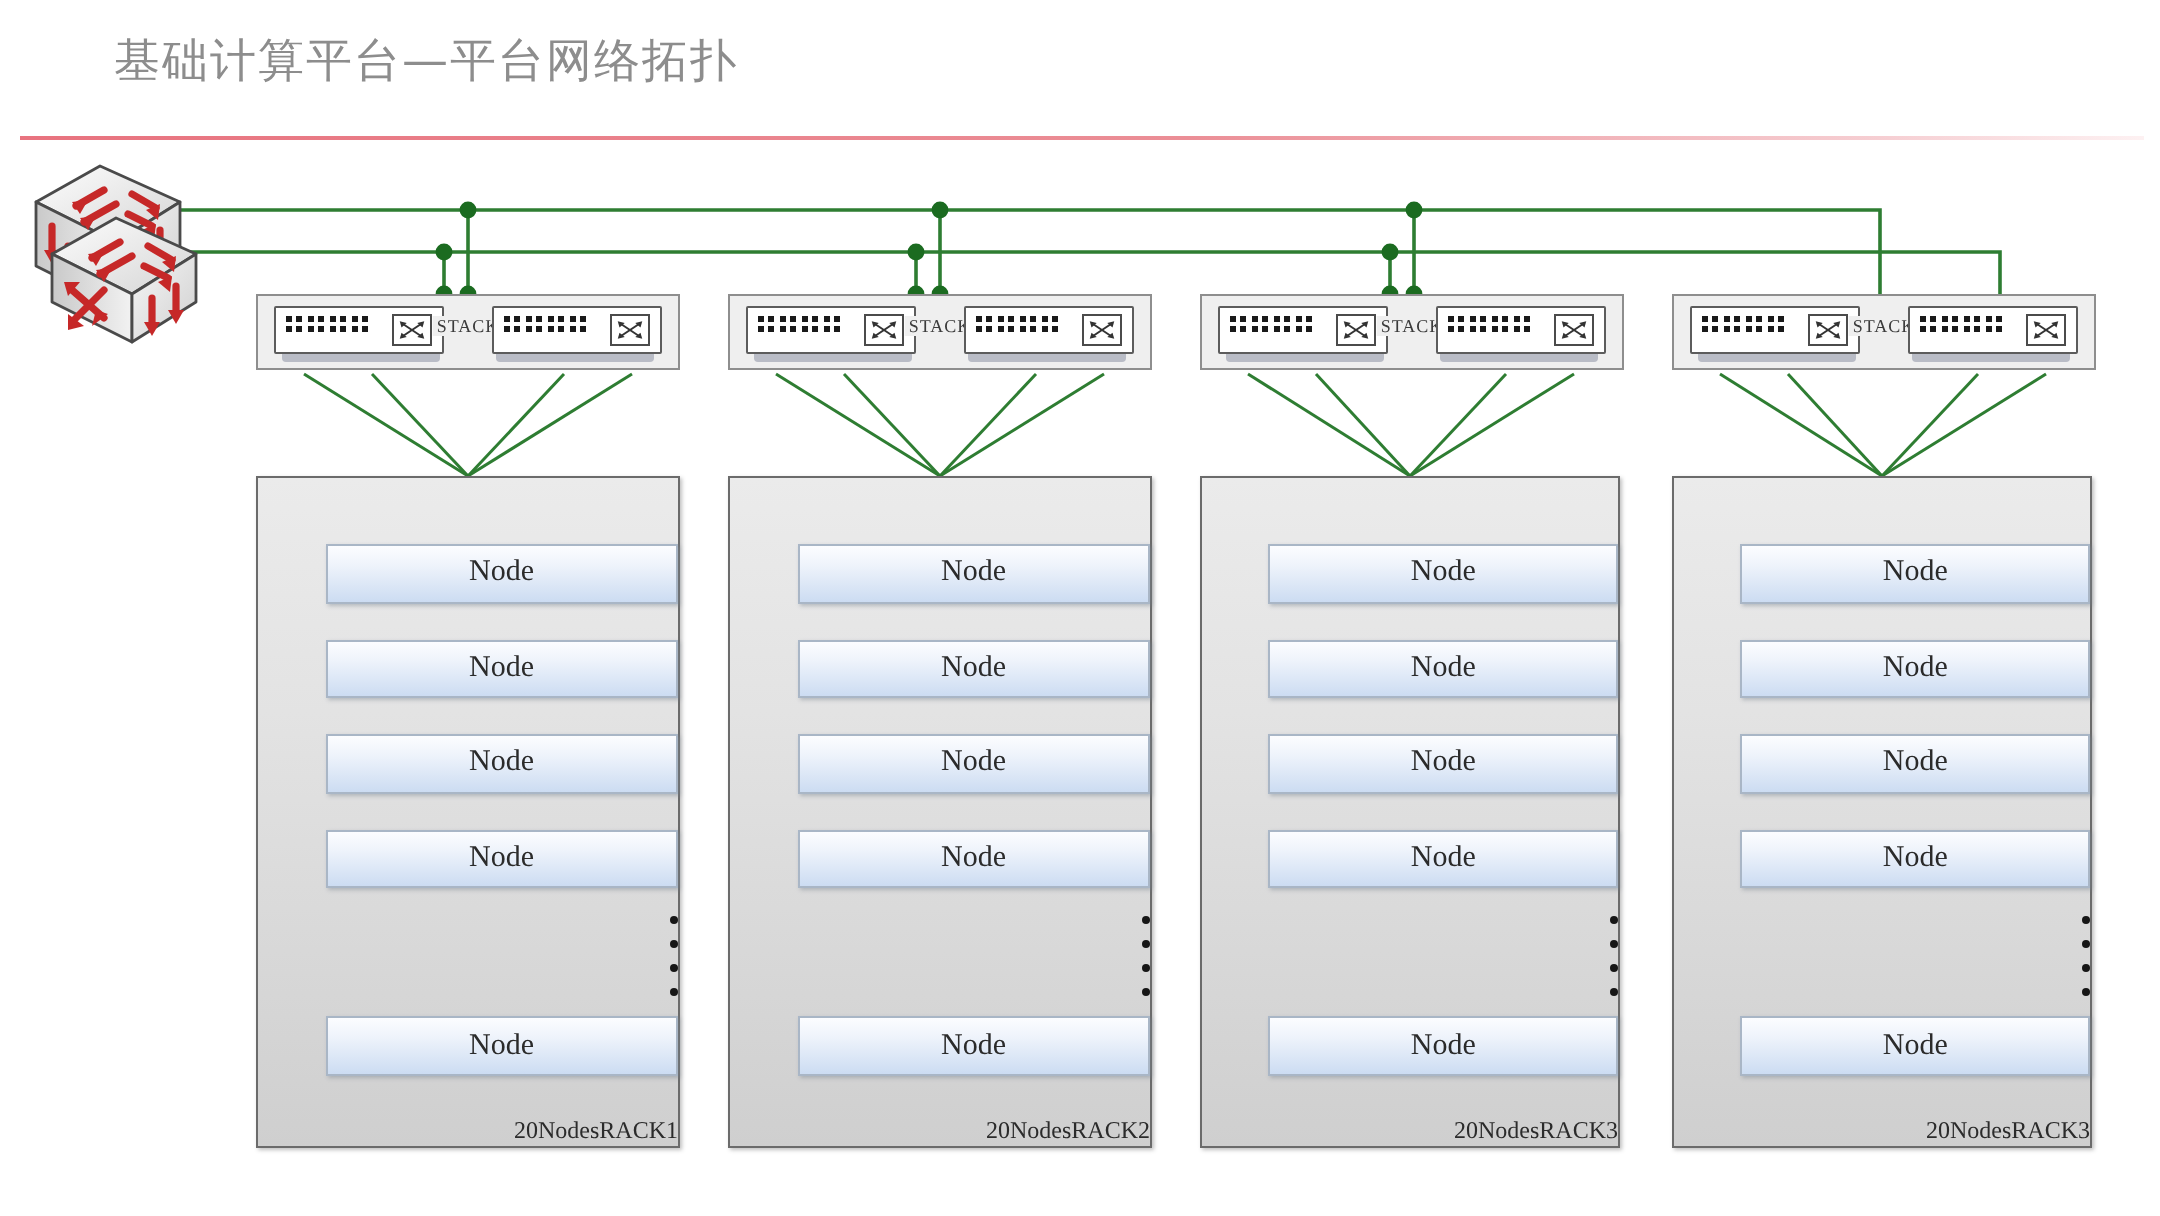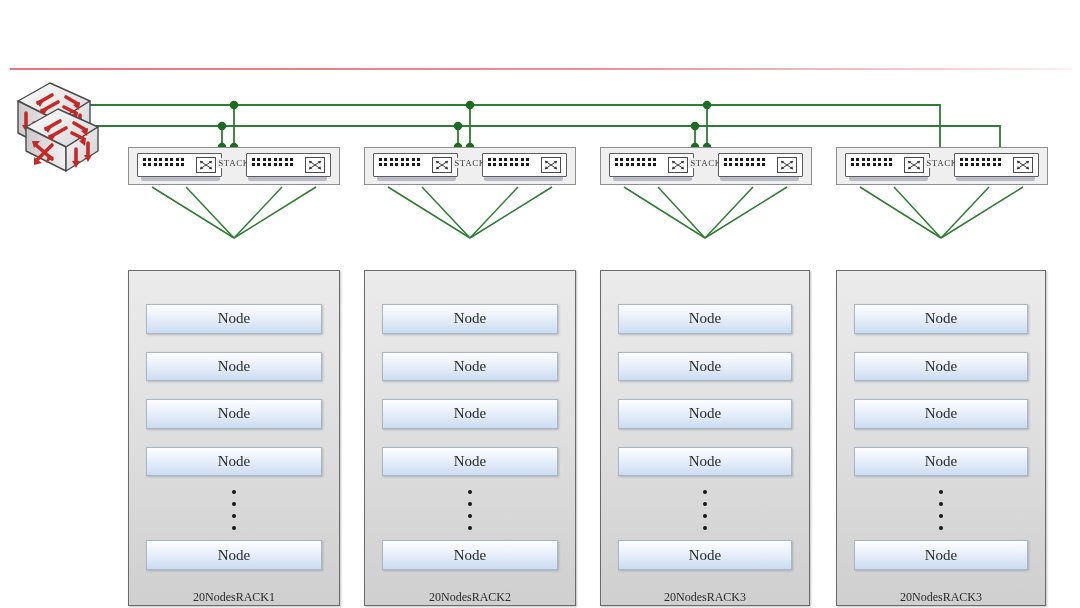--- a/index.html
+++ b/index.html
@@ -69,23 +69,22 @@
     position:absolute;top:14px;height:1.4px;background:#6d6d6d;
   }
 
   
   .rack{
     position:absolute;
     background:linear-gradient(to bottom,#ebebeb 0%,#e3e3e3 35%,#cfcfcf 100%);
     border:1.5px solid #6b6b6b;
     box-sizing:border-box;
     box-shadow:1px 1px 2px rgba(0,0,0,.25);
-    display:flex;flex-direction:column;align-items:center;
+    display:flex;flex-direction:column;align-items:flex-end;
     padding-top:33px;
-    margin-top:32px;
   }
   .node{
     width:84%;height:34px;
     background:linear-gradient(to bottom,#fcfdff 0%,#eef3fb 35%,#ccdcf2 100%);
     border:1px solid #a9b6c6;
     box-sizing:border-box;
     box-shadow:1px 1px 2px rgba(120,130,145,.45);
     display:flex;align-items:center;justify-content:center;
     font-family:"Liberation Serif","DejaVu Serif",serif;
     font-size:15px;color:#2b2b2b;
@@ -100,20 +99,21 @@
     font-family:"Liberation Serif","DejaVu Serif",serif;
     font-size:12px;color:#2b2b2b;
     margin-top:2px;
   }
 </style>
 </head>
 <body>
 
 <div id="stage">
 
+  <div class="title">基础计算平台—平台网络拓扑</div>
   <div class="title-rule"></div>
 
   <svg id="wires" viewBox="0 0 1080 608" xmlns="http://www.w3.org/2000/svg">
     <g stroke="#2e7d32" stroke-width="1.8" fill="none">
 
       <path d="M88,105 L940,105 L940,147"></path>
 
       <path d="M92,126 L1000,126 L1000,147"></path>
 
       <path d="M234,105 L234,147"></path>

